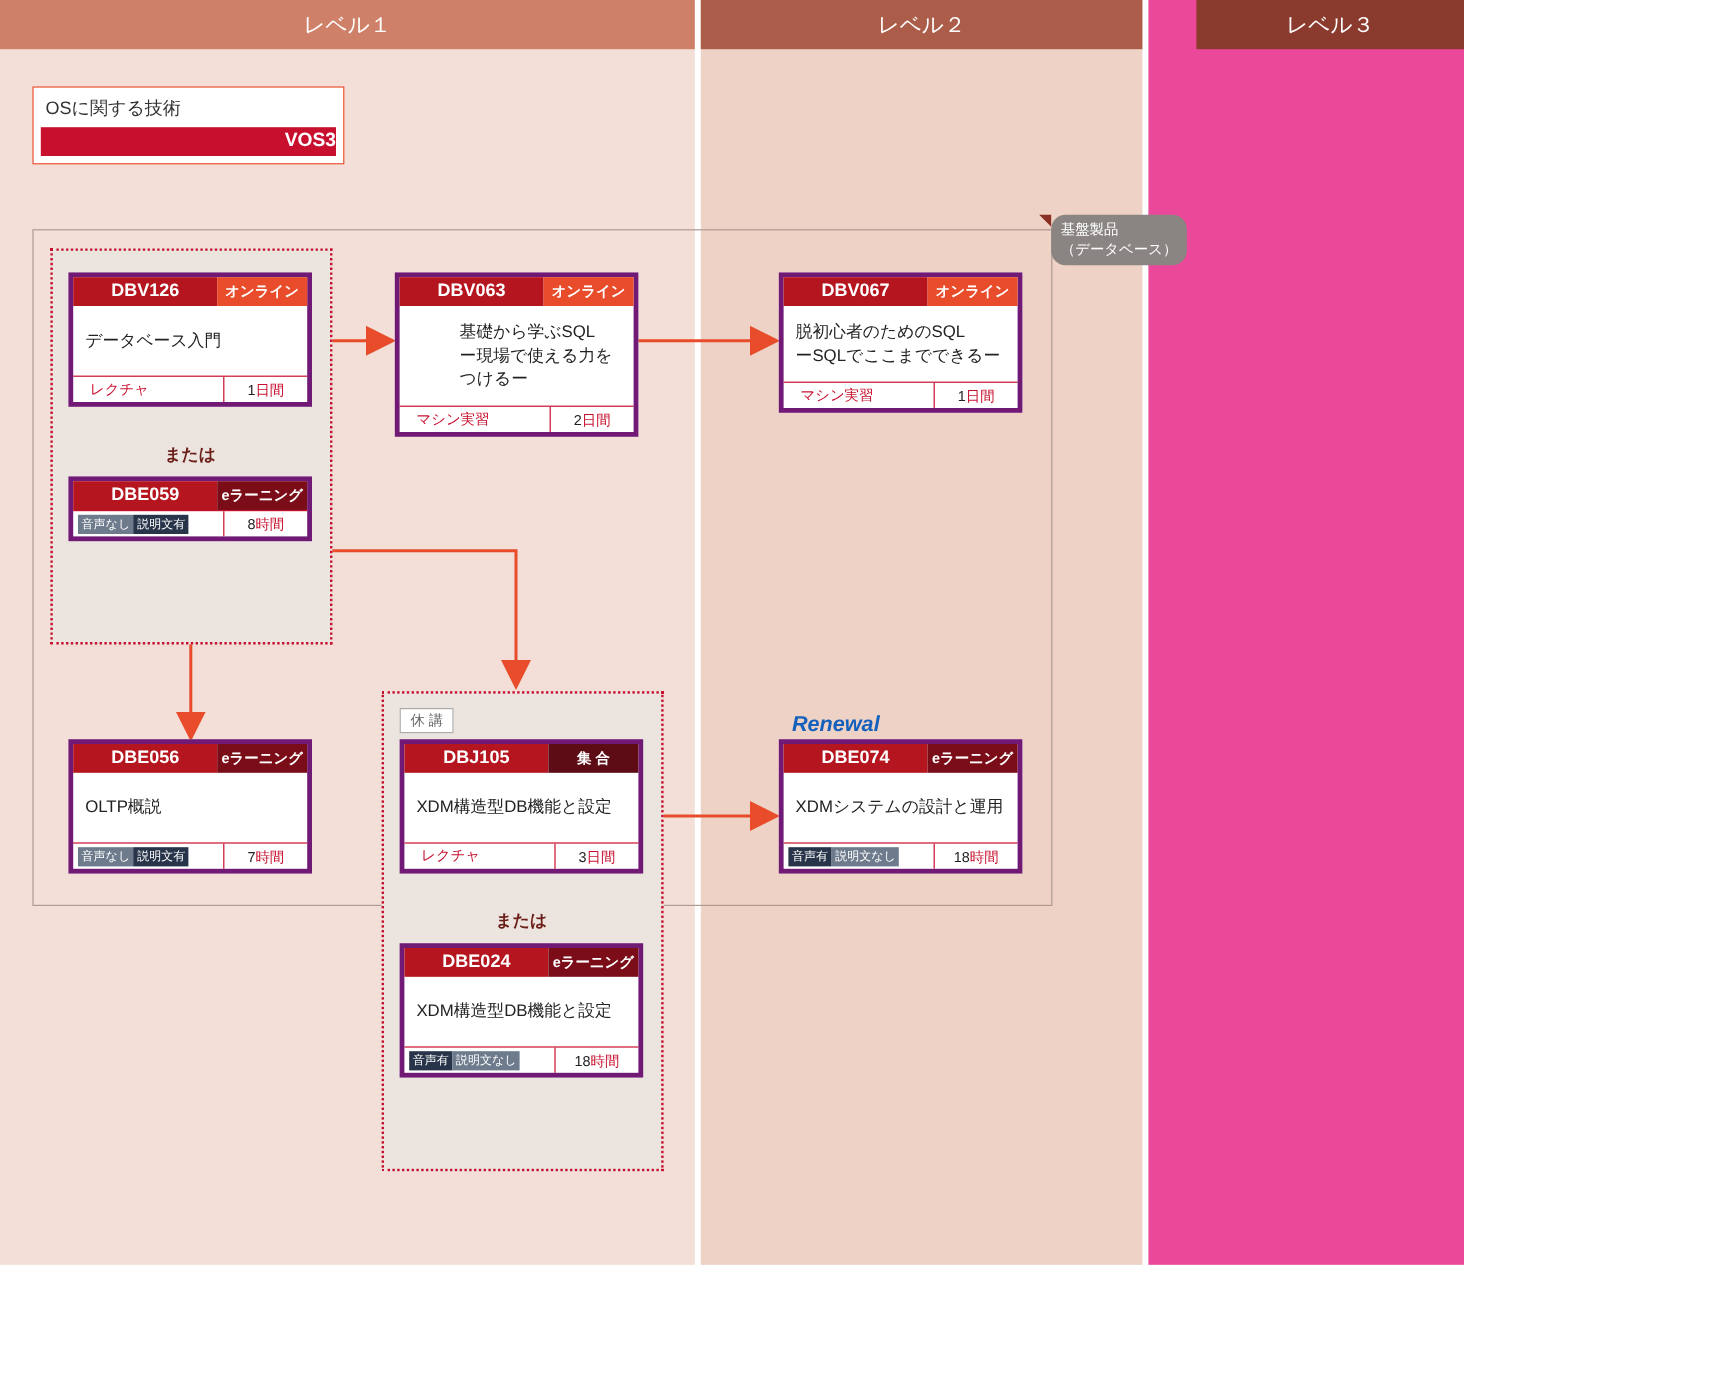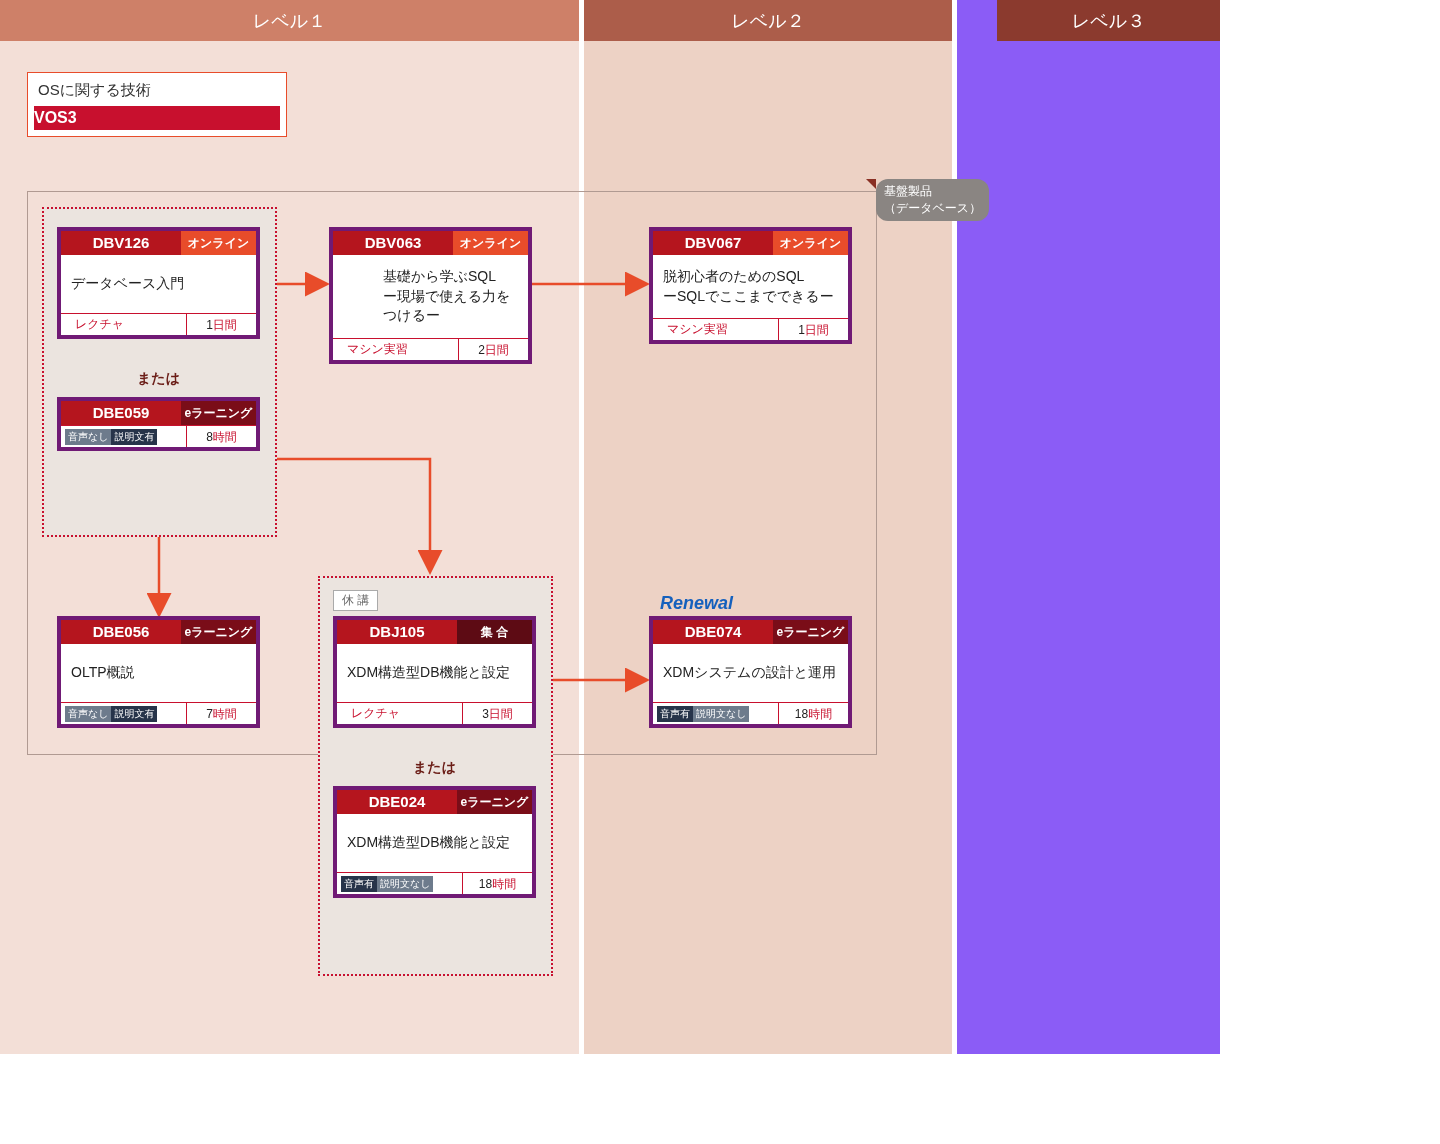--- a/index.html
+++ b/index.html
@@ -3,30 +3,30 @@
 <meta charset="utf-8">
 <style>
 * { box-sizing: border-box; margin: 0; padding: 0; }
 body { font-family: "Hiragino Sans", "Meiryo", sans-serif; background: #fff; width: 1440px; }
 .canvas { position: relative; width: 1220px; height: 1070px; }
 
 
 .level-col { position: absolute; top: 0; height: 1054px; }
 .level-1 { left: 0; width: 579px; background: #f3dfd7; }
 .level-2 { left: 584px; width: 368px; background: #edd2c5; }
-.level-3 { left: 957px; width: 263px; background: #8b5cf6; padding-left: 40px; }
+.level-3 { left: 957px; width: 263px; background: #ec4899; padding-left: 40px; }
 .level-header { height: 41px; color: #fff; display: flex; align-items: center; justify-content: center; font-size: 18px; }
 .level-1 .level-header { background: #ce8068; }
 .level-2 .level-header { background: #ac5d4a; }
 .level-3 .level-header { background: #8b3a2e; }
 
 
 .os-box { position: absolute; left: 27px; top: 72px; width: 260px; background: #fff; border: 1px solid #e84c2a; padding: 8px 6px 6px; }
 .os-title { font-size: 15px; color: #333; margin-bottom: 6px; padding-left: 4px; }
-.vos3-bar { background: #c8102e; color: #fff; text-align: left; font-size: 16px; padding: 3px 0; font-weight: bold; }
+.vos3-bar { background: #c8102e; color: #fff; text-align: right; font-size: 16px; padding: 3px 0; font-weight: bold; }
 
 
 .big-group { position: absolute; border: 1px solid #b09a92; }
 .grp1 { left: 27px; top: 191px; width: 850px; height: 564px; }
 .tag-box { position: absolute; background: #8a8582; color: #fff; font-size: 12px; padding: 4px 8px; line-height: 1.4; border-radius: 12px; }
 .tag-corner::before { content: ""; position: absolute; left: -10px; top: 0; border-top: 10px solid #8a3024; border-left: 10px solid transparent; }
 .tag1 { left: 876px; top: 179px; }
 
 
 .or-group { position: absolute; border: 2px dotted #c8102e; padding: 10px; background: #ebe4df; }

